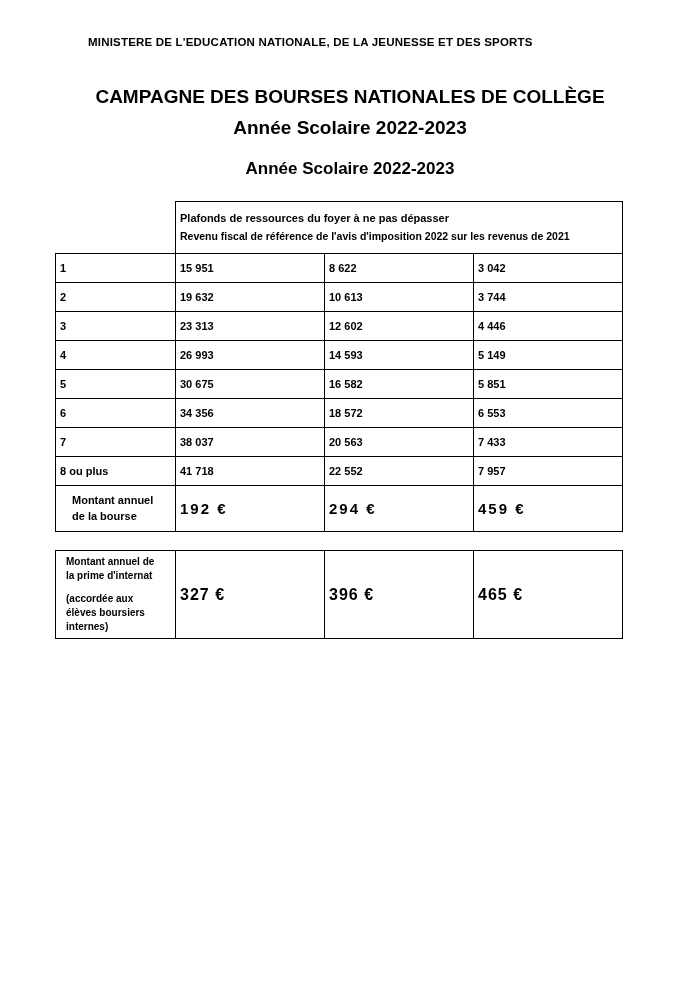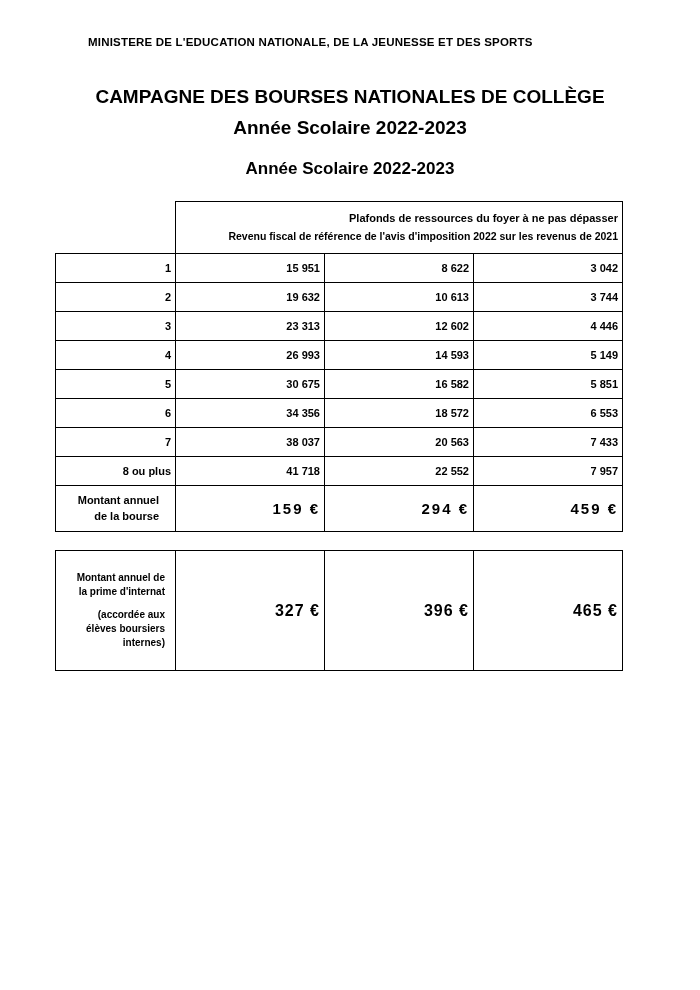--- a/index.html
+++ b/index.html
@@ -45,39 +45,39 @@
   }
   table {
     border-collapse: collapse;
     table-layout: fixed;
     margin-left: 55px;
   }
   .main-table { margin-top: 22px; }
   .internat-table { margin-top: 18px; }
   td {
     border: 1px solid #000;
-    text-align: right;
+    text-align: left;
     vertical-align: middle;
     font-weight: bold;
     font-size: 11px;
     padding: 0 4px;
   }
   td.no-border { border: none; }
   .col-label { width: 120px; }
   .col-val   { width: 149px; }
   .header-cell { height: 52px; line-height: 1.7; }
   .header-cell .line2 { font-size: 10.5px; }
   .echelon-row td { height: 56px; }
   .children-cell { font-size: 11px; line-height: 1.45; padding: 0 14px; }
   .data-row td { height: 29px; }
   .bourse-row td { height: 46px; }
   .bourse-label { font-size: 11px; line-height: 1.45; padding: 0 16px; }
   .bourse-value { font-size: 15px; letter-spacing: 2px; }
   .internat-row td { height: 87px; }
-  .internat-label { font-size: 10px; line-height: 1.4; padding: 20px 10px; }
+  .internat-label { font-size: 10px; line-height: 1.4; padding: 4px 10px; }
   .internat-label .note { margin-top: 9px; }
   .internat-value { font-size: 16px; letter-spacing: 1px; }
 </style>
 </head>
 <body>
 
 <div class="page">
 
   <div class="ministry">MINISTERE DE L'EDUCATION NATIONALE, DE LA JEUNESSE ET DES SPORTS</div>
 
@@ -144,21 +144,21 @@
       <td>7 433</td>
     </tr>
     <tr class="data-row">
       <td>8 ou plus</td>
       <td>41 718</td>
       <td>22 552</td>
       <td>7 957</td>
     </tr>
     <tr class="bourse-row">
       <td class="bourse-label">Montant annuel de la bourse</td>
-      <td class="bourse-value">159 €</td>
+      <td class="bourse-value">192 €</td>
       <td class="bourse-value">294 €</td>
       <td class="bourse-value">459 €</td>
     </tr>
   </tbody>
     </table>
 
   <table class="internat-table">
     <colgroup>
       <col class="col-label">
         <col class="col-val">

